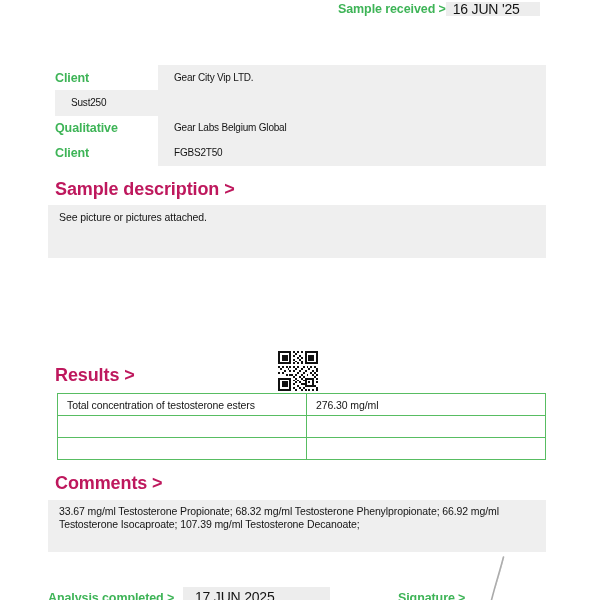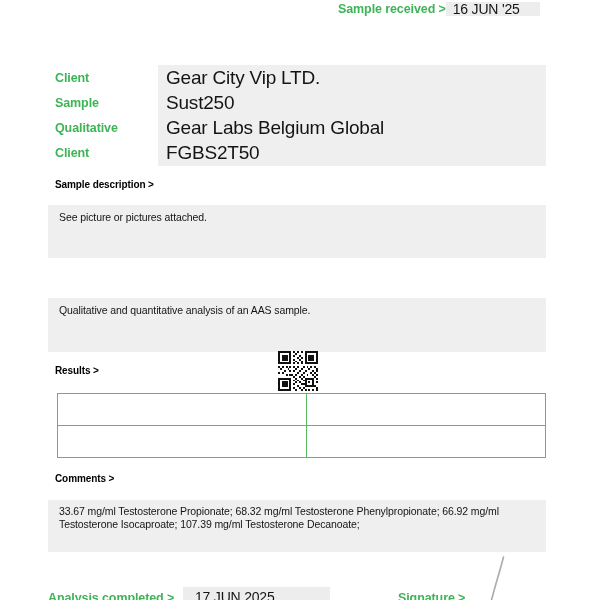--- a/index.html
+++ b/index.html
@@ -5,21 +5,21 @@
   html,body{margin:0;padding:0;background:#fff;}
   #page{
     position:relative;width:600px;height:600px;background:#ffffff;
     overflow:hidden;
     font-family:"Liberation Sans", sans-serif;
     color:#1a1a1a;
   }
   .green{color:#3eb457;}
   .heading{
     position:absolute;left:55px;
-    font-size:10px;font-weight:bold;color:#000000;letter-spacing:-0.1px;
+    font-size:18px;font-weight:bold;color:#be185d;letter-spacing:-0.1px;
   }
   .graybox{
     position:absolute;left:48px;width:498px;background:#efefef;
     box-sizing:border-box;
   }
   .boxtext{
     padding:6px 16px 0 11px;font-size:10.5px;line-height:13px;color:#141414;
     letter-spacing:-0.1px;
   }
   
@@ -28,21 +28,21 @@
   #received-date{
     background:#ededed;height:14px;width:94px;display:flex;align-items:center;
     padding-left:7px;box-sizing:border-box;font-size:14px;color:#141414;letter-spacing:-0.2px;
   }
   
   #info{position:absolute;top:68px;left:55px;width:491px;}
   .info-row{display:flex;height:19px;margin-bottom:6px;align-items:center;}
   .info-label{width:103px;font-size:12.5px;font-weight:bold;color:#3eb457;letter-spacing:-0.1px;}
   .info-value{
     flex:1;background:#efefef;height:26px;display:flex;align-items:center;
-    padding-left:8px;font-size:19px;color:#141414;letter-spacing:-0.2px;
+    padding-left:16px;font-size:10px;color:#141414;letter-spacing:-0.2px;
   }
   
   #results-table{
     position:absolute;left:57px;top:393px;width:489px;height:65px;
     border-collapse:collapse;table-layout:fixed;
   }
   #results-table td{
     border:1.5px solid #58bd62;font-size:10.5px;color:#141414;
     padding:0 0 0 9px;height:21px;letter-spacing:-0.1px;background:#fff;
   }
@@ -68,41 +68,37 @@
     <span id="received-label" class="green">Sample received &gt;</span>
     <span id="received-date">16 JUN '25</span>
   </div>
 
   <div id="info">
     <div class="info-row">
       <span class="info-label">Client</span>
       <span class="info-value">Gear City Vip LTD.</span>
     </div>
     <div class="info-row">
-      <span class="info-label">Sample</span>
       <span class="info-value">Sust250</span>
     </div>
     <div class="info-row">
       <span class="info-label">Qualitative</span>
       <span class="info-value">Gear Labs Belgium Global</span>
     </div>
     <div class="info-row">
       <span class="info-label">Client</span>
       <span class="info-value">FGBS2T50</span>
     </div>
   </div>
 
   <div class="heading" style="top:179px;">Sample description &gt;</div>
   <div class="graybox" style="top:205px;height:53px;">
     <div class="boxtext">See picture or pictures attached.</div>
   </div>
 
-  <div class="graybox" style="top:298px;height:54px;">
-    <div class="boxtext">Qualitative and quantitative analysis of an AAS sample.</div>
-  </div>
 
   <div class="heading" style="top:365px;">Results &gt;</div>
 
   <svg id="qr" viewBox="0 0 21 21" shape-rendering="crispEdges">
     <rect x="0" y="0" width="21" height="21" fill="#ffffff"></rect>
 
     <rect x="0" y="0" width="7" height="7" fill="#111"></rect>
       <rect x="1" y="1" width="5" height="5" fill="#fff"></rect>
       <rect x="2" y="2" width="3" height="3" fill="#111"></rect>
     <rect x="14" y="0" width="7" height="7" fill="#111"></rect>
@@ -114,20 +110,24 @@
 
     <rect x="14" y="14" width="5" height="5" fill="#111"></rect>
       <rect x="15" y="15" width="3" height="3" fill="#fff"></rect>
       <rect x="16" y="16" width="1" height="1" fill="#111"></rect>
 
     <path fill="#111" d="M8 0h1v1H8zM10 0h1v1h-1zM12 0h1v1h-1zM9 1h1v1H9zM11 2h1v1h-1zM8 2h1v1H8zM10 3h1v1h-1zM12 3h1v1h-1zM8 4h1v1H8zM11 4h1v1h-1zM9 5h1v1H9zM12 5h1v1h-1zM8 6h1v1H8zM10 6h1v1h-1zM12 6h1v1h-1zM0 8h1v1H0zM2 8h1v1H2zM4 8h1v1H4zM6 8h1v1H6zM1 9h1v1H1zM5 9h1v1H5zM3 10h1v1H3zM6 10h1v1H6zM0 11h1v1H0zM2 11h1v1H2zM4 12h1v1H4zM6 12h1v1H6zM7 12h1v1H7zM8 8h1v1H8zM10 8h1v1h-1zM13 8h1v1h-1zM15 8h1v1h-1zM17 8h1v1h-1zM19 8h1v1h-1zM9 9h1v1H9zM12 9h1v1h-1zM16 9h1v1h-1zM20 9h1v1h-1zM8 10h1v1H8zM11 10h1v1h-1zM14 10h1v1h-1zM18 10h1v1h-1zM20 10h1v1h-1zM10 11h1v1h-1zM13 11h1v1h-1zM17 11h1v1h-1zM19 11h1v1h-1zM9 12h1v1H9zM12 12h1v1h-1zM15 12h1v1h-1zM18 12h1v1h-1zM20 12h1v1h-1zM8 13h1v1H8zM11 13h1v1h-1zM13 13h1v1h-1zM19 13h1v1h-1zM9 14h1v1H9zM12 14h1v1h-1zM20 14h1v1h-1zM8 15h1v1H8zM10 15h1v1h-1zM13 15h1v1h-1zM9 16h1v1H9zM11 16h1v1h-1zM20 16h1v1h-1zM8 17h1v1H8zM12 17h1v1h-1zM13 17h1v1h-1zM10 18h1v1h-1zM19 18h1v1h-1zM8 19h1v1H8zM11 19h1v1h-1zM13 19h1v1h-1zM20 19h1v1h-1zM9 20h1v1H9zM12 20h1v1h-1zM14 20h1v1h-1zM16 20h1v1h-1zM18 20h1v1h-1zM20 20h1v1h-1z"></path>
   </svg>
 
   <table id="results-table">
     <tbody>
+        <tr>
+      <td class="c1">Total concentration of testosterone esters</td>
+      <td>276.30 mg/ml</td>
+    </tr>
     <tr>
       <td class="c1"></td>
       <td></td>
     </tr>
     <tr>
       <td class="c1"></td>
       <td></td>
     </tr>
   </tbody>
     </table>

